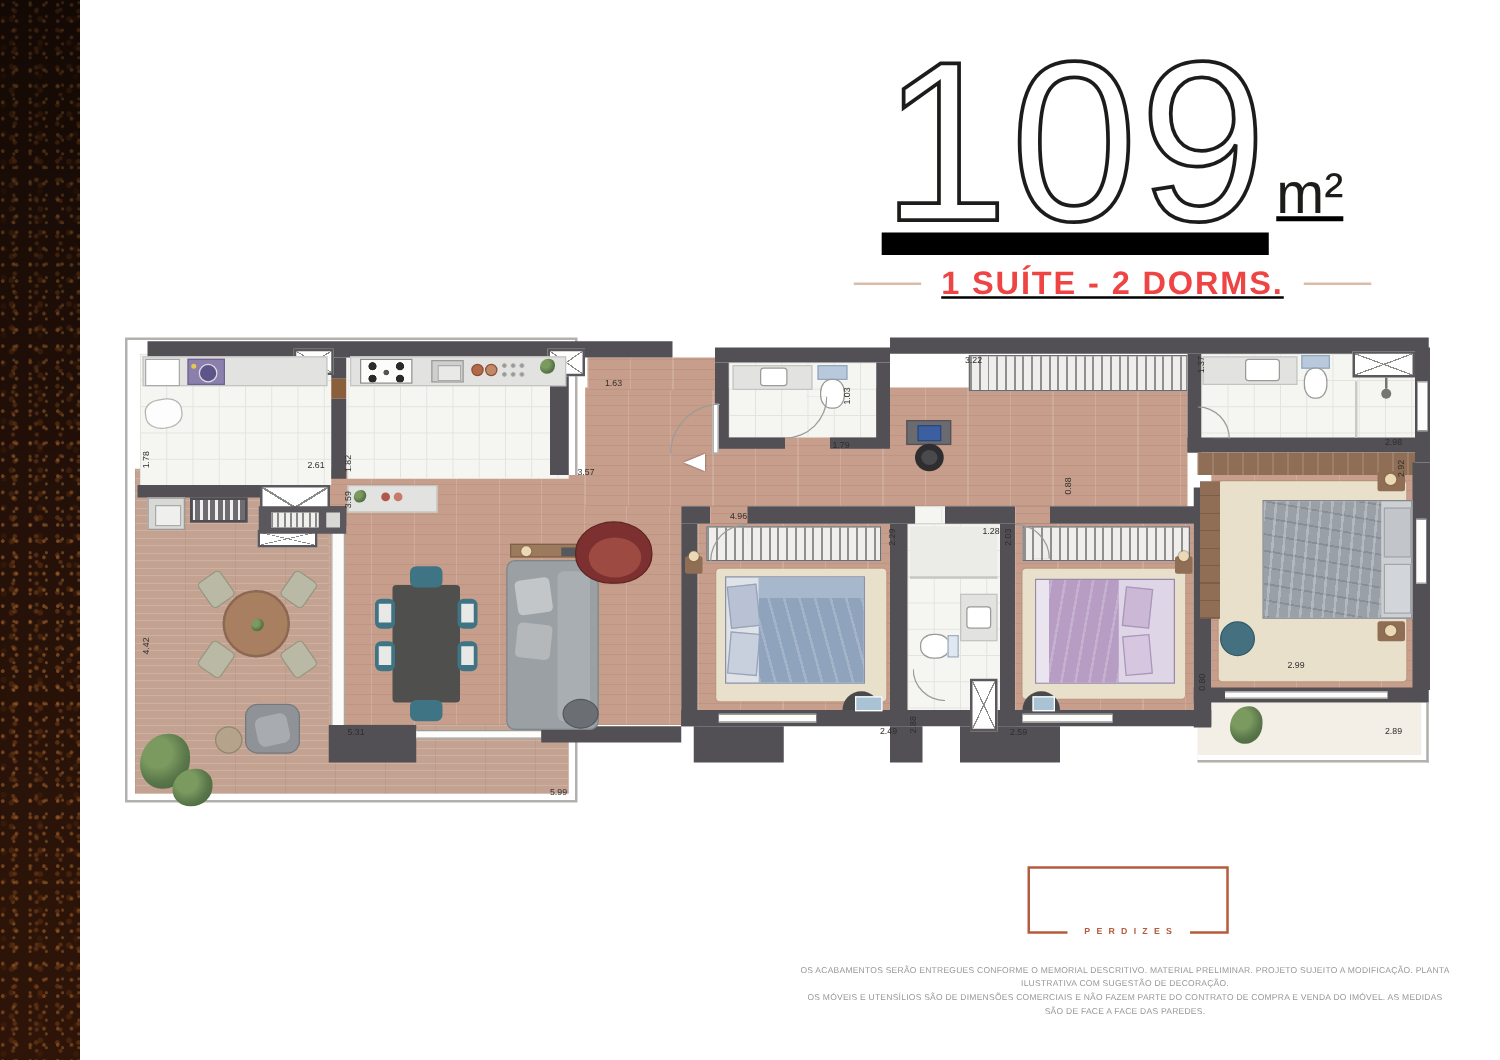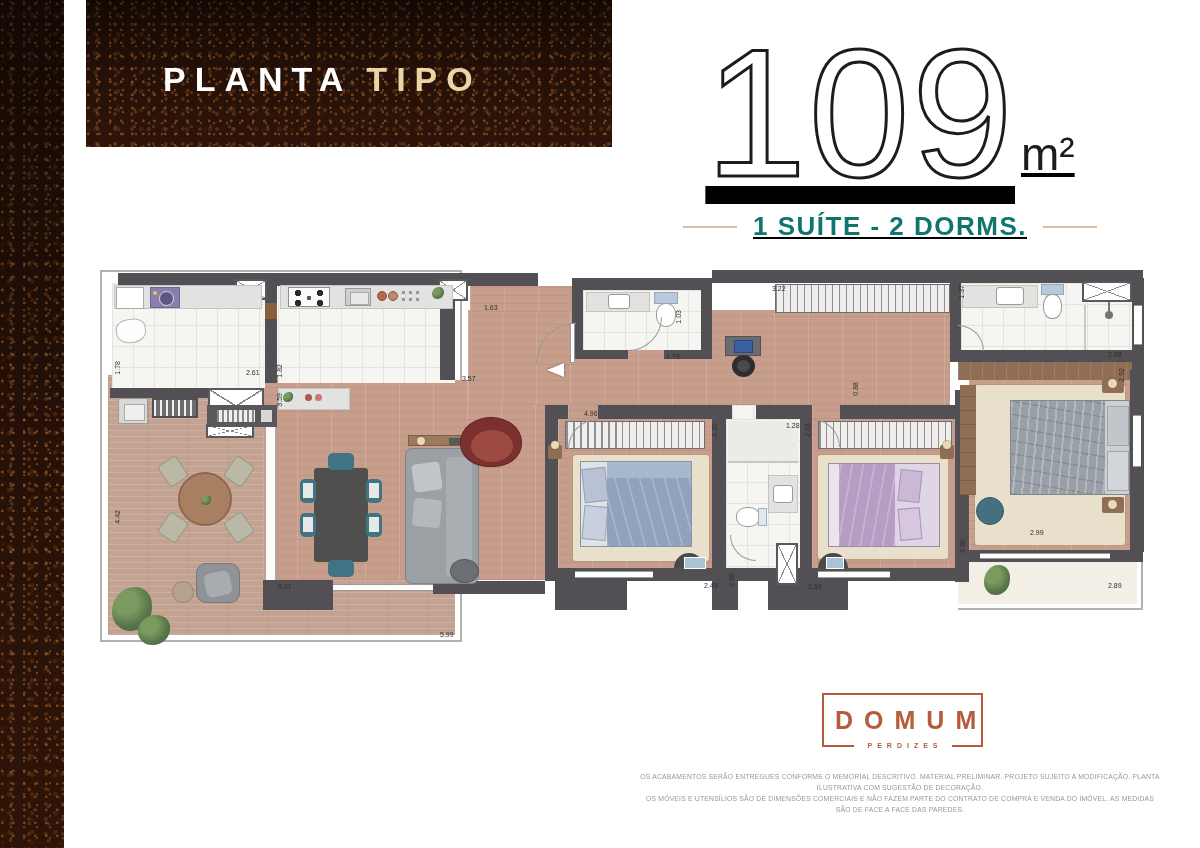--- a/index.html
+++ b/index.html
@@ -20,21 +20,21 @@
   .grain-shade{position:absolute;inset:0;background:linear-gradient(180deg,rgba(0,0,0,.55),rgba(0,0,0,.1) 55%,rgba(60,25,5,.25));}
   
   .plantitle{font-size:34px;font-weight:bold;letter-spacing:9px;white-space:nowrap;}
   .plantitle .t1{color:#ffffff;}
   .plantitle .t2{color:#e9d5a6;margin-left:14px;}
   
   .bignum{font-size:182px;line-height:.92;font-weight:100;color:transparent;-webkit-text-stroke:3px #1d1c1a;letter-spacing:2px;}
   .bigunit{font-size:46px;font-weight:300;color:#1d1c1a;margin-left:6px;margin-bottom:16px;}
   @supports not (-webkit-text-stroke:1px #000){.bignum{color:#1d1c1a;}}
   .subtitle-row{display:flex;align-items:center;justify-content:center;gap:16px;}
-  .subtitle{font-size:26px;font-weight:800;letter-spacing:1.5px;color:#0f766e;white-space:nowrap;}
+  .subtitle{font-size:26px;font-weight:800;letter-spacing:1.5px;color:#ef4444;white-space:nowrap;}
   .subline{width:54px;height:2px;background:#dcbca6;}
   
   .w{background:#525055;}
   .tile{background:#f5f5f2;background-image:linear-gradient(#e3e3df 1px,transparent 1px),linear-gradient(90deg,#e3e3df 1px,transparent 1px);background-size:21px 21px;}
   .wood{background:#c79e8b;background-image:repeating-linear-gradient(0deg,rgba(90,45,25,.08) 0 1px,transparent 1px 8px),repeating-linear-gradient(90deg,rgba(255,255,255,.14) 0 1px,transparent 1px 34px);}
   .deck{background:#c3a292;background-image:repeating-linear-gradient(0deg,rgba(255,255,255,.16) 0 1px,transparent 1px 6px),repeating-linear-gradient(90deg,rgba(90,45,25,.07) 0 1px,transparent 1px 40px);}
   .closet{background:#efeeec;background-image:repeating-linear-gradient(90deg,#8f8f8d 0 1.5px,transparent 1.5px 7px);border:1.5px solid #6e6c70;box-sizing:border-box;}
   .rug{background:#e9e0cc;border-radius:3px;box-shadow:0 0 0 1px rgba(160,140,100,.25);}
   .xbox{background:#fff;border:2px solid #5a585c;box-sizing:border-box;
     background-image:linear-gradient(to top right,transparent 48.5%,#8a8a88 48.5% 51.5%,transparent 51.5%),
@@ -63,26 +63,20 @@
 </style>
 </head>
 <body>
 
 <div id="stage">
 
   <div class="abs grain" style="left:0;top:0;width:64px;height:848px;">
       <div class="grain-shade"></div>
     </div>
 
-  <div class="abs grain" style="left:86px;top:0;width:526px;height:147px;">
-    <div class="grain-shade"></div>
-    <div class="abs plantitle" style="left:77px;top:60px;">
-      <span class="t1">PLANTA</span><span class="t2">TIPO</span>
-    </div>
-  </div>
 
   <div class="abs" style="left:640px;top:30px;width:500px;height:220px;text-decoration:underline;">
     <div style="display:flex;align-items:flex-end;justify-content:center;">
       <span class="bignum">109</span>
       <span class="bigunit">m²</span>
     </div>
     <div class="subtitle-row" style="margin-top:14px;">
       <span class="subline"></span>
       <span class="subtitle">1 SUÍTE - 2 DORMS.</span>
       <span class="subline"></span>
@@ -339,21 +333,20 @@
         <span class="dim" style="left: 930px; top: 264px;">2.99</span>
         <span class="dim rot" style="left: 859px; top: 274px;">0.80</span>
         <span class="dim" style="left: 1008px; top: 317px;">2.89</span>
         <span class="dim rot" style="left: 14px; top: 245px;">4.42</span>
         <span class="dim" style="left: 178px; top: 318px;">5.31</span>
         <span class="dim" style="left: 340px; top: 366px;">5.99</span>
       </div>
   </div>
 
   <div class="abs domum-box" style="left:822px;top:693px;width:161px;height:54px;">
-    <div class="domum-title">DOMUM</div>
     <div class="domum-sub">PERDIZES</div>
   </div>
 
   <div class="abs disclaimer" style="left:640px;top:772px;width:520px;">
     <div>OS ACABAMENTOS SERÃO ENTREGUES CONFORME O MEMORIAL DESCRITIVO. MATERIAL PRELIMINAR. PROJETO SUJEITO A MODIFICAÇÃO. PLANTA ILUSTRATIVA COM SUGESTÃO DE DECORAÇÃO.</div>
     <div>OS MÓVEIS E UTENSÍLIOS SÃO DE DIMENSÕES COMERCIAIS E NÃO FAZEM PARTE DO CONTRATO DE COMPRA E VENDA DO IMÓVEL. AS MEDIDAS SÃO DE FACE A FACE DAS PAREDES.</div>
   </div>
 
 
 </div>

